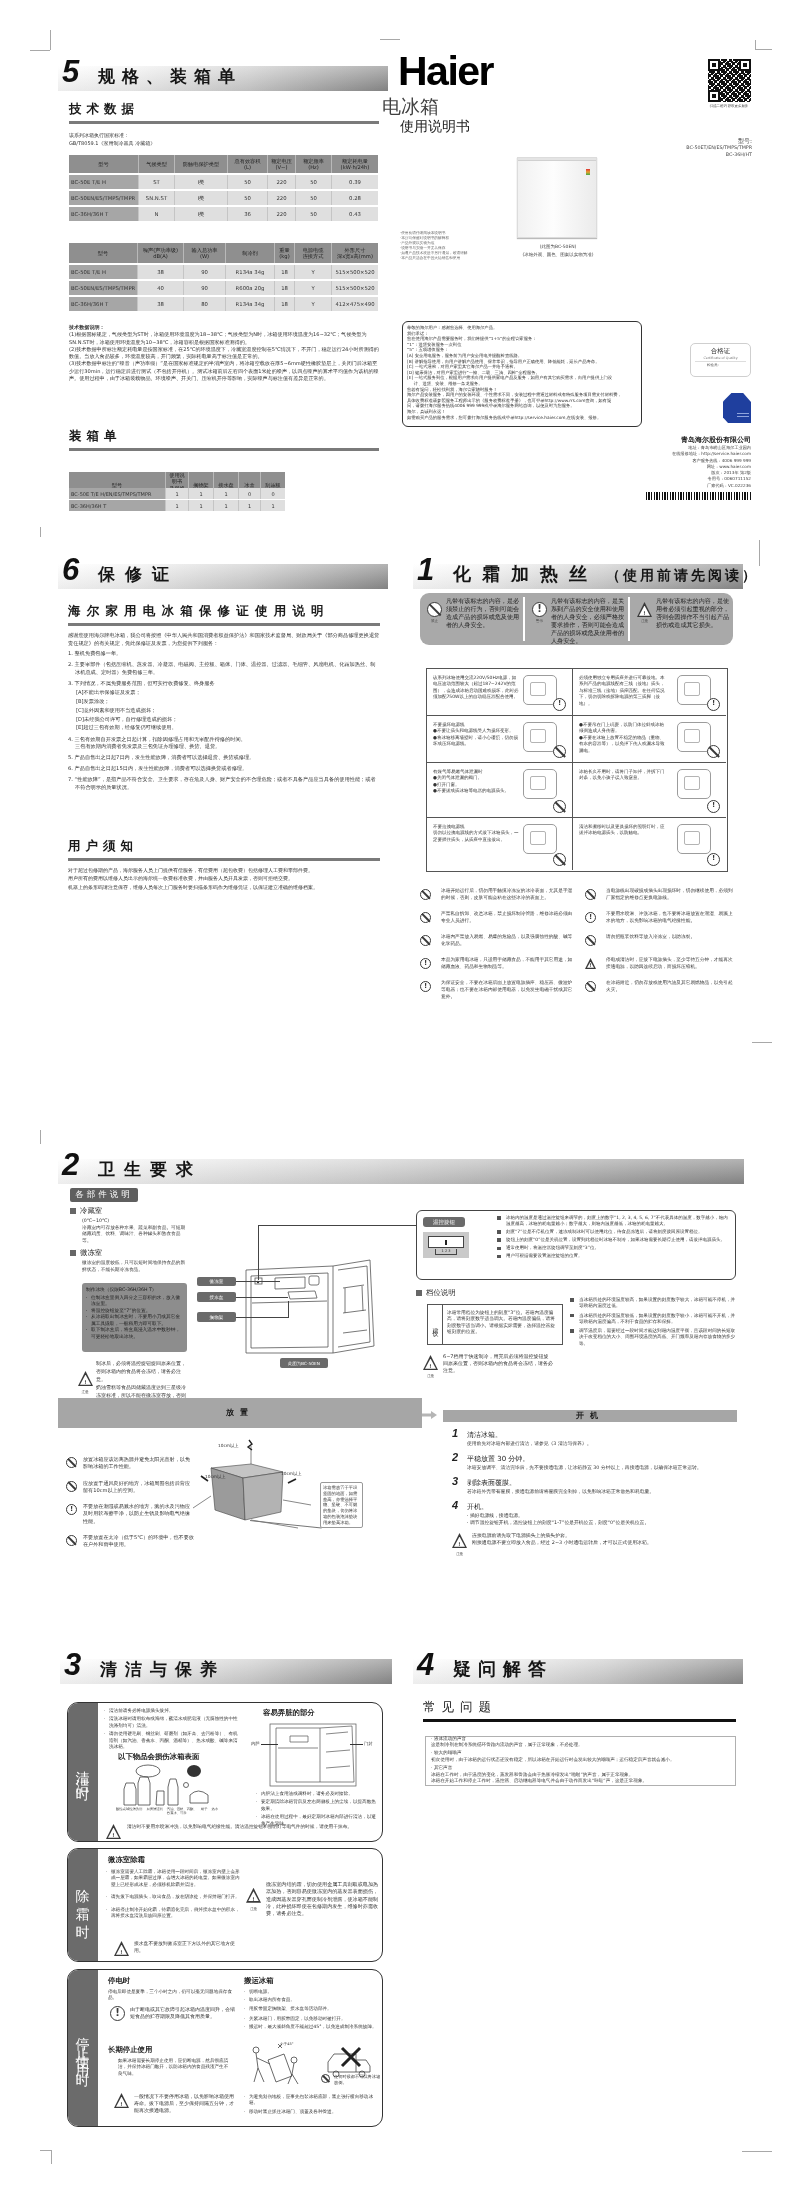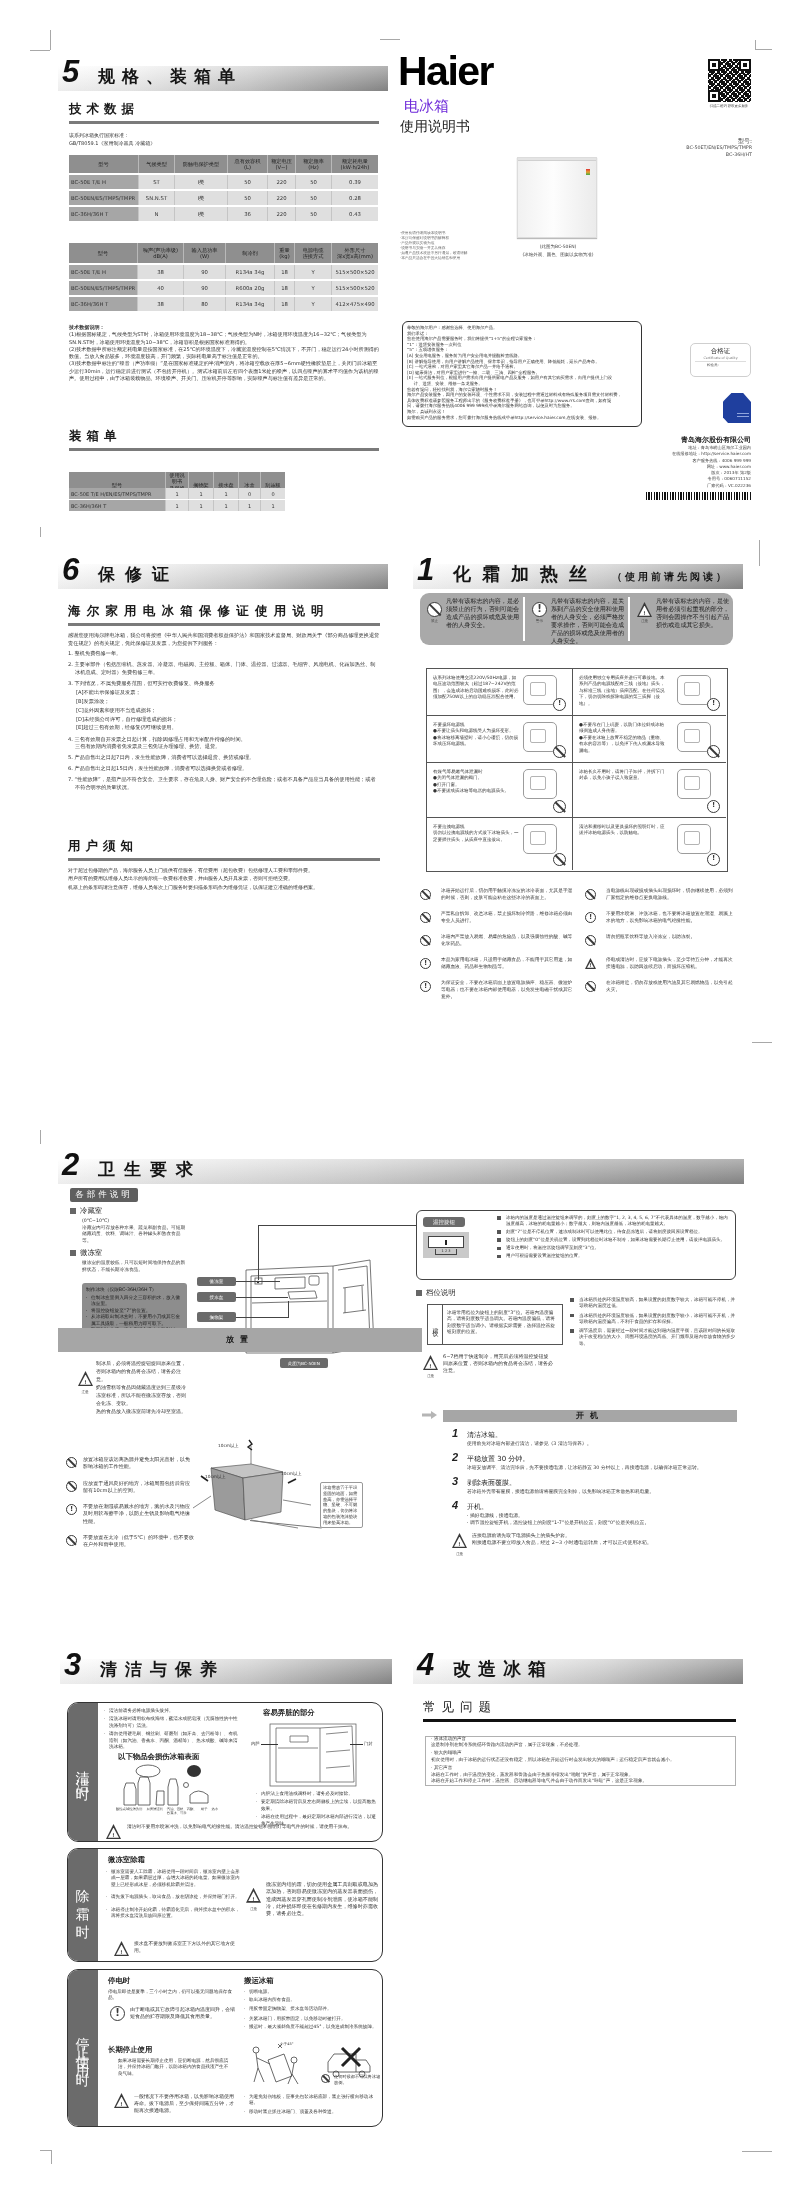--- a/index.html
+++ b/index.html
@@ -5,21 +5,21 @@
 *{box-sizing:border-box;margin:0;padding:0}
 html,body{background:#fff}
 body{position:relative;width:802px;height:2187px;overflow:hidden;font-family:"DejaVu Sans",sans-serif;color:#2b2b2b}
 .a{position:absolute}
 .crop{position:absolute;background:#a8a8a8}
 
 .sec-head{position:absolute;height:34px}
 .sec-band{position:absolute;left:0;right:0;bottom:0;height:25px;background:linear-gradient(to bottom,rgba(255,255,255,.35),rgba(0,0,0,.07)),linear-gradient(to right,#fff 0%,#f3f3f3 22%,#cdcdcd 58%,#8b8b8b 100%)}
 .sec-num{position:absolute;left:4px;top:-3px;font:italic bold 31px/36px "Liberation Sans",sans-serif;color:#111}
 .sec-title{position:absolute;left:40px;top:9px;font:bold 17px/20px "DejaVu Sans",sans-serif;letter-spacing:7px;color:#151515;white-space:nowrap}
-.sec-sub{font-size:10px;letter-spacing:3px;margin-left:14px}
+.sec-sub{font-size:14px;letter-spacing:3px;margin-left:8px}
 .subhead{position:absolute;font:bold 12.5px/16px "DejaVu Sans",sans-serif;letter-spacing:5px;color:#1a1a1a;border-bottom:3px solid #7a7a7a;padding-bottom:4px;white-space:nowrap}
 .subhead.light{font-weight:normal;border-bottom:3.5px solid #111;letter-spacing:6px}
 
 .tbl{position:absolute}
 .tbl .tr{display:grid;grid-template-columns:var(--cols);margin-bottom:2px}
 .tbl .tr.head{height:var(--hh)}
 .tbl .tr.body{height:var(--rh)}
 .tbl .th{background:#8f8f8f;color:#1e1e1e;font-size:5.2px;line-height:6.4px;display:flex;align-items:center;justify-content:center;text-align:center;border-right:1px solid #b9b9b9;white-space:pre-line;padding:0 1px}
 .tbl .td{background:#dfdfdf;color:#333;font-size:5.3px;display:flex;align-items:center;justify-content:center;border-right:1px solid #c5c5c5;white-space:nowrap;overflow:hidden}
 .tbl .td:first-child{background:#a6a6a6;justify-content:flex-start;padding-left:2px}
@@ -249,21 +249,21 @@
       <div class="td" style="font-size:5px">1</div>
       <div class="td" style="font-size:5px">1</div>
       <div class="td" style="font-size:5px">1</div>
       <div class="td" style="font-size:5px">1</div>
       <div class="td" style="font-size:5px">1</div>
     </div>
 
 </div>
 
 <div class="a logo" style="left:398px;top:51px">Haier</div>
-<div class="a" style="left:404px;top:99px;font-size:15px;line-height:15px;color:#6d28d9">电冰箱</div>
+<div class="a" style="left:382px;top:99px;font-size:19px;line-height:15px;color:#404040">电冰箱</div>
 <div class="a" style="left:400px;top:118px;font-size:14px;line-height:17px;color:#222">使用说明书</div>
 
 <div class="qr" style="left:708px;top:59px">
   <div class="finder" style="left:0;top:0"></div>
   <div class="finder" style="right:0;top:0"></div>
   <div class="finder" style="left:0;bottom:0"></div>
 </div>
 <div class="a" style="left:700px;top:104px;width:58px;text-align:center;font-size:3.4px;color:#444">扫描二维码 获取更多服务</div>
 
 <div class="a" style="left:640px;top:136px;width:112px;text-align:right;color:#444">
@@ -624,21 +624,21 @@
 <div class="a" style="left:423px;top:1353px;width:130px;display:flex;gap:5px">
   <div style="text-align:center;padding-top:2px"><span class="ico ico-caution lg"></span><div class="ico-lbl">注意</div></div>
   <div class="txt" style="font-size:5px;line-height:6.8px">6~7档用于快速制冷，用完后必须将温控旋钮旋回原来位置，否则冰箱内的食品将会冻结，请务必注意。</div>
 </div>
 <div class="a" style="left:570px;top:1297px;width:166px;font-size:4.6px;line-height:6.3px;color:#333">
   <div class="sqli" style="margin-bottom:3px">当冰箱所处的环境温度较高，如果设置的刻度数字较大，冰箱可能不停机，并导致箱内温度过低。</div>
     <div class="sqli" style="margin-bottom:3px">当冰箱所处的环境温度较低，如果设置的刻度数字较小，冰箱可能不开机，并导致箱内温度偏高，不利于食品的贮存和保鲜。</div>
     <div class="sqli" style="margin-bottom:3px">调节温度后，需要经过一段时间才能达到箱内温度平衡，且该段时间的长短取决于改变档位的大小、周围环境温度的高低、开门频率及箱内存放食物的多少等。</div>
 </div>
 
-<div class="bar" style="left:58px;top:1328px;width:364px;height:24px">放置</div>
+<div class="bar" style="left:58px;top:1398px;width:364px;height:30px">放置</div>
 <div class="a" style="left:422px;top:1411px;width:15px;height:8px;background:#b5b5b5;clip-path:polygon(0 30%,60% 30%,60% 0,100% 50%,60% 100%,60% 70%,0 70%)"></div>
 <div class="bar" style="left:443px;top:1410px;width:294px;height:12px">开机</div>
 
 <div class="a" style="left:66px;top:1456px;width:128px">
 
     <div class="row-ico" style="margin-bottom:9px">
       <span class="ico ico-prohibit" style="margin-top:1px"></span>
       <div class="txt" style="font-size:5.1px;line-height:7.3px">放置冰箱应该远离热源并避免太阳光直射，以免影响冰箱的工作性能。</div>
     </div>
 
@@ -839,21 +839,21 @@
   </div>
   <div class="ctext" style="left:176px;top:124px;width:138px">
     <div class="dot-li">为避免划伤地板，应事先包装冰箱底部，禁止强行横向移动冰箱。</div>
       <div class="dot-li">移动时禁止抓住冰箱门、顶盖及各种管道。</div>
   </div>
 </div>
 
 <div class="sec-head" style="left:413px;top:1650px;width:330px">
   <div class="sec-band"></div>
   <span class="sec-num">4</span>
-  <span class="sec-title" style="letter-spacing:7px;font-size:18px">改造冰箱</span>
+  <span class="sec-title" style="letter-spacing:7px;font-size:18px">疑问解答</span>
 </div>
 <div class="subhead light" style="left:423px;top:1699px;width:313px">常见问题</div>
 <div class="faq">
 
 
 
     <div class="faq-row">
       <div class="faq-a">
         <div class="faq-li">· 液体流动的声音
   这是制冷剂在制冷系统循环管路内流动的声音，属于正常现象，不必处理。</div>

